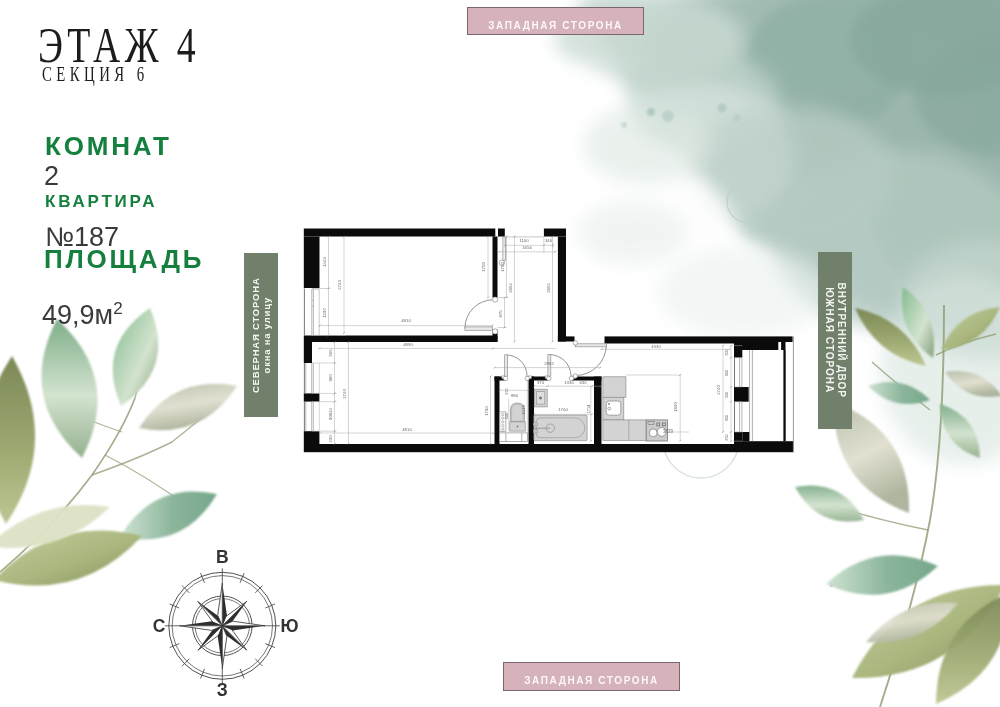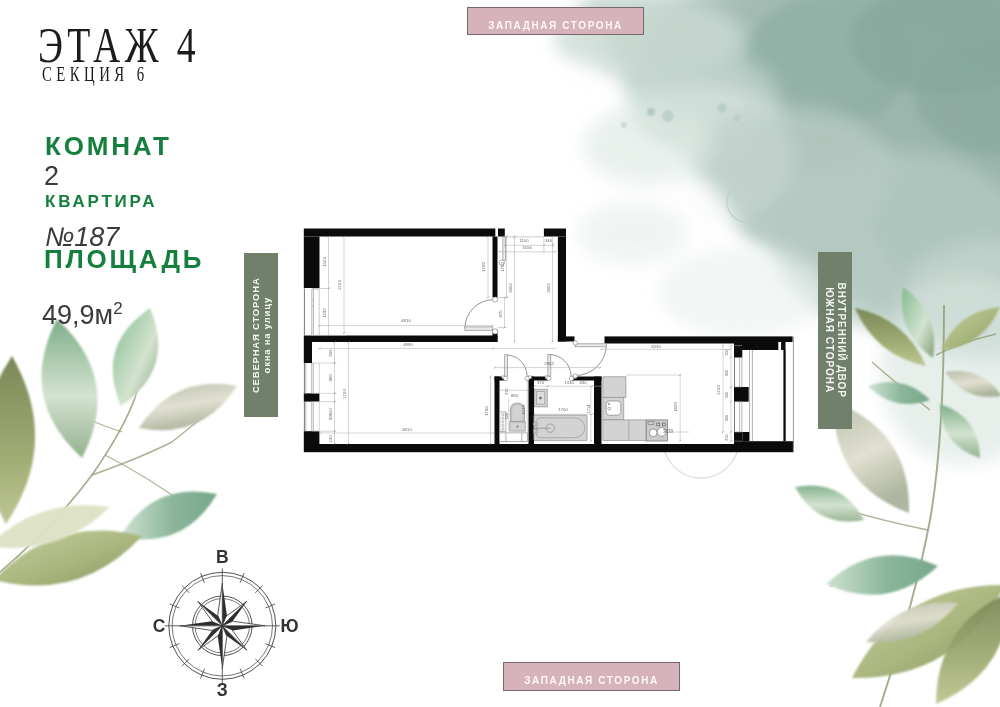--- a/index.html
+++ b/index.html
@@ -525,21 +525,21 @@
 <div class="abs title" style="left:38px;top:16px;font-size:51px;letter-spacing:6px;transform:scaleX(0.74);transform-origin:0 0;">ЭТАЖ 4</div>
 
 <div class="abs title" style="left:42px;top:63px;font-size:20px;letter-spacing:6px;transform:scaleX(0.74);transform-origin:0 0;">СЕКЦИЯ 6</div>
 
 <div class="abs boldline" style="left:45px;top:131px;font-size:26px;">КОМНАТ</div>
 
 <div class="abs thinline" style="left:44px;top:161px;font-size:27px;">2</div>
 
 <div class="abs boldline" style="left:45px;top:192px;font-size:17px;">КВАРТИРА</div>
 
-<div class="abs thinline" style="left:45px;top:222px;font-size:27px;font-style:italic;">№187</div>
+<div class="abs thinline" style="left:45px;top:222px;font-size:27px;">№187</div>
 
 <div class="abs boldline" style="left:44px;top:244px;font-size:26px;">ПЛОЩАДЬ</div>
 
 <div class="abs thinline" style="left:42px;top:283px;font-size:27px;margin-top:16px;">49,9м<sup style="font-size:17px;">2</sup></div>
 
 <div class="abs pinkbox" style="left:467px;top:6.5px;width:175px;height:26.5px;line-height:35px;">ЗАПАДНАЯ СТОРОНА</div>
 
 <div class="abs pinkbox" style="left:467px;top:662px;width:175px;height:26.5px;line-height:35px;margin-left:36px;">ЗАПАДНАЯ СТОРОНА</div>
 
 <div class="abs greenbox" style="left:244px;top:252.5px;width:33.5px;height:164.5px;">

